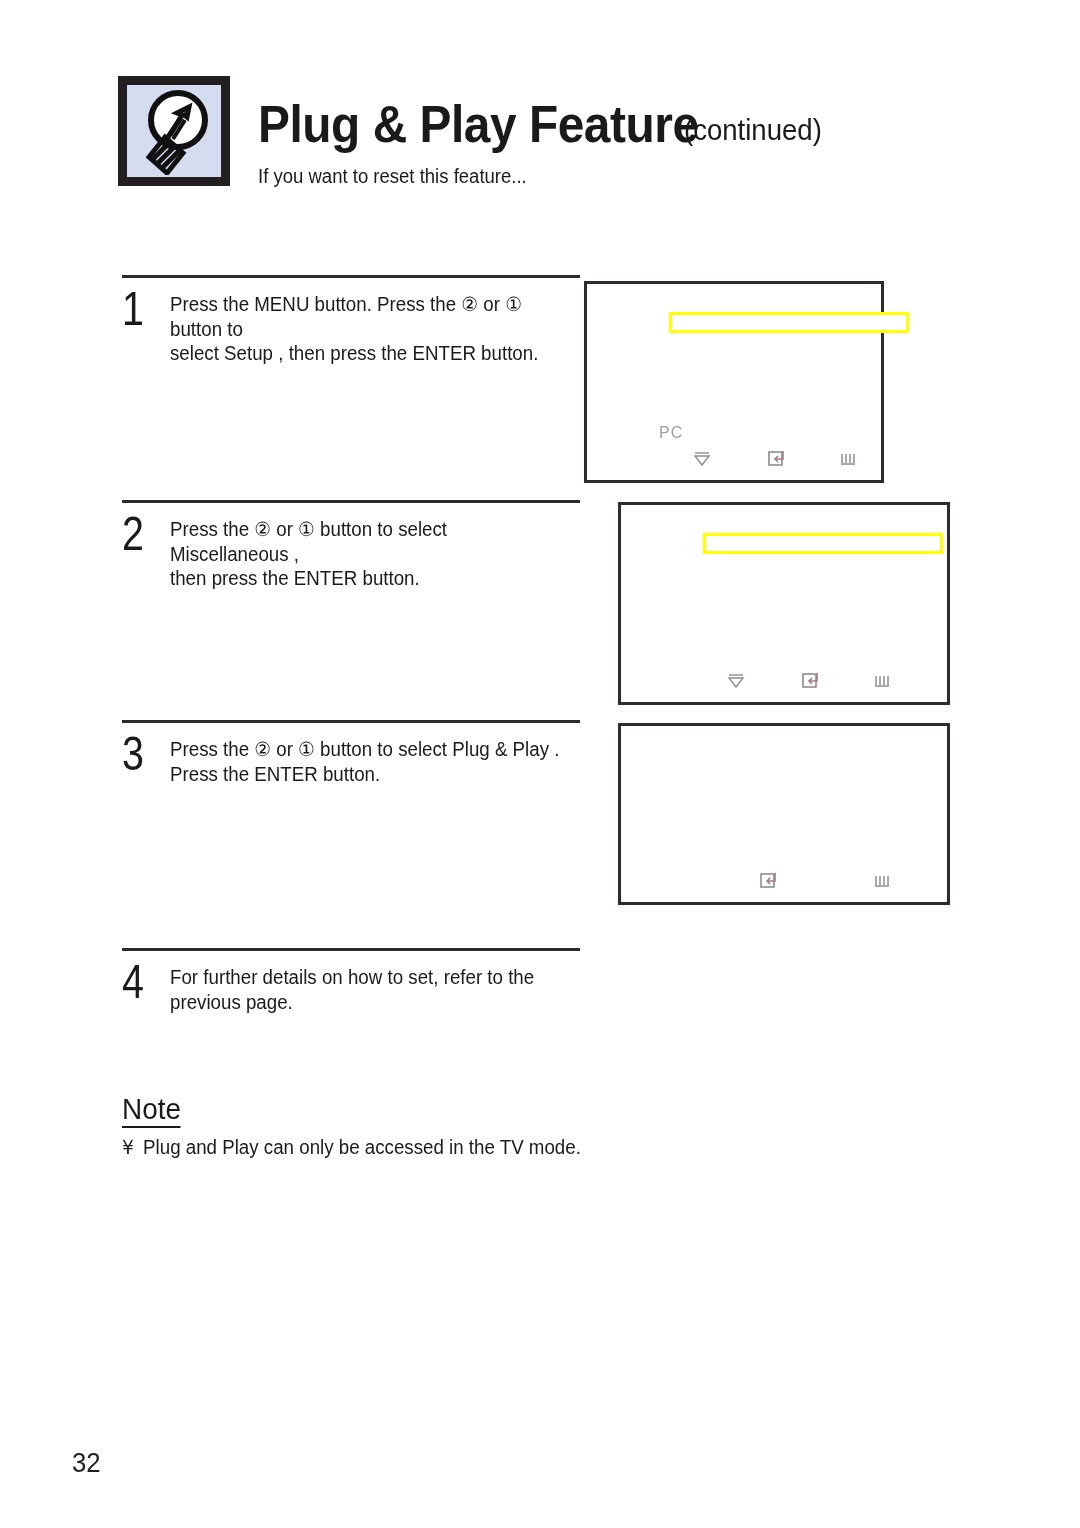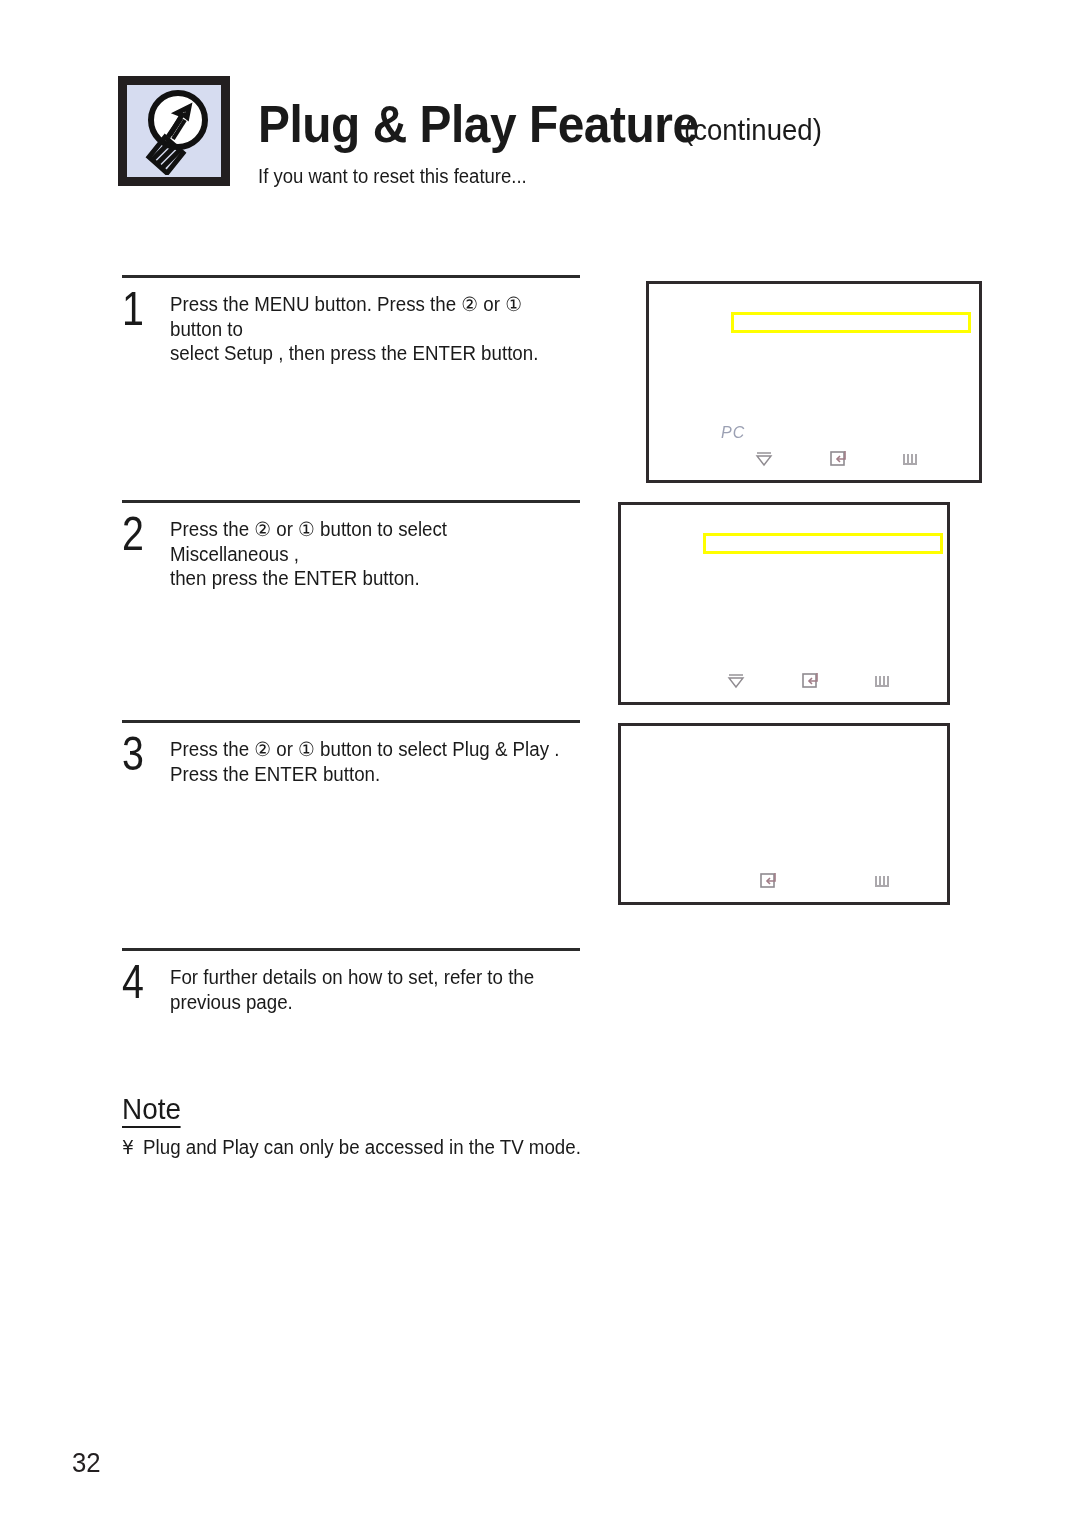--- a/index.html
+++ b/index.html
@@ -121,21 +121,21 @@
   #step3 { top: 720px; }
   #step4 { top: 948px; }
 
   
   .tv {
     position: absolute;
     background: #ffffff;
     border: 3px solid #2f2a2c;
     box-sizing: border-box;
   }
-  #tv1 { left: 646px; top: 281px; width: 336px; height: 202px; font-style: italic; }
+  #tv1 { left: 584px; top: 281px; width: 300px; height: 202px; }
   #tv2 { left: 618px; top: 502px; width: 332px; height: 203px; }
   #tv3 { left: 618px; top: 723px; width: 332px; height: 182px; }
 
   .tv-highlight {
     position: absolute;
     left: 82px;
     top: 28px;
     width: 240px;
     height: 21px;
     border: 3px solid #ffff00;

